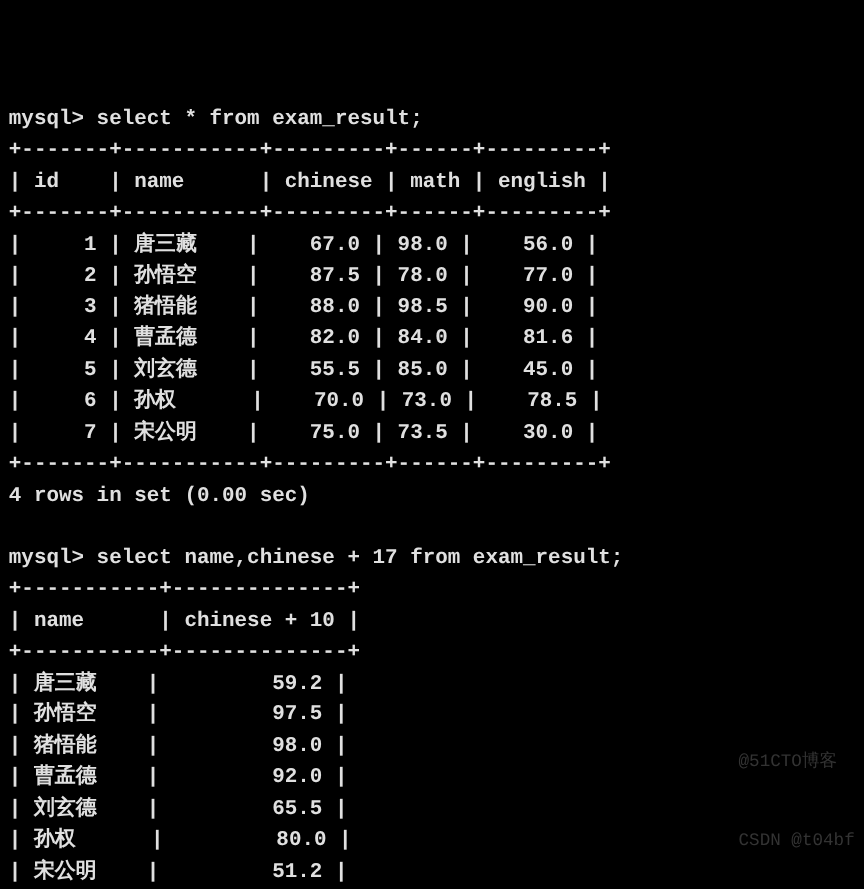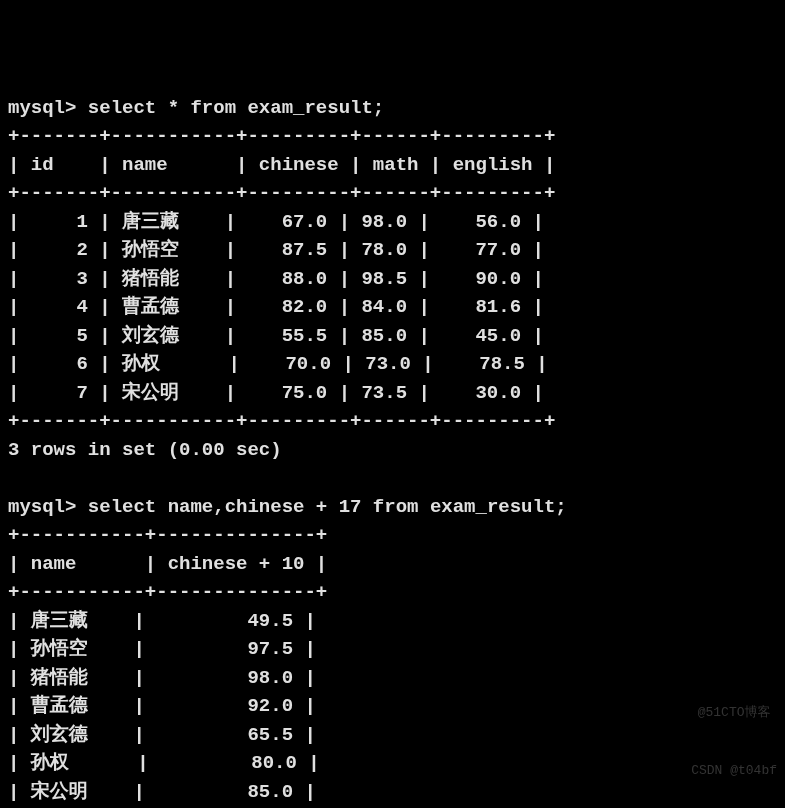--- a/index.html
+++ b/index.html
@@ -11,55 +11,55 @@
       margin: 0;
       padding: 8px;
       white-space: pre;
       line-height: 1.5;
     }
     .watermark {
       position: absolute;
       right: 8px;
       bottom: 8px;
       color: #666;
-      font-size: 13px;
+      font-size: 16px;
       font-weight: normal;
-      text-align: center;
+      text-align: left;
       opacity: 0.5;
     }
   </style>
 </head>
 <body>
 
 
 <div><span><span>mysql&gt; </span><span>select * from exam_result;</span></span>
 <span>+-------+-----------+---------+------+---------+</span>
 <span>| id    | name      | chinese | math | english |</span>
 <span>+-------+-----------+---------+------+---------+</span>
 <span>|     1 | 唐三藏    |    67.0 | 98.0 |    56.0 |</span>
 <span>|     2 | 孙悟空    |    87.5 | 78.0 |    77.0 |</span>
 <span>|     3 | 猪悟能    |    88.0 | 98.5 |    90.0 |</span>
 <span>|     4 | 曹孟德    |    82.0 | 84.0 |    81.6 |</span>
 <span>|     5 | 刘玄德    |    55.5 | 85.0 |    45.0 |</span>
 <span>|     6 | 孙权      |    70.0 | 73.0 |    78.5 |</span>
 <span>|     7 | 宋公明    |    75.0 | 73.5 |    30.0 |</span>
 <span>+-------+-----------+---------+------+---------+</span>
-<span>3 rows in set (0.00 sec)</span>
+<span>4 rows in set (0.00 sec)</span>
 
 <span><span>mysql&gt; </span><span>select name,chinese + 17 from exam_result;</span></span>
 <span>+-----------+--------------+</span>
 <span>| name      | chinese + 10 |</span>
 <span>+-----------+--------------+</span>
-<span>| 唐三藏    |         49.5 |</span>
+<span>| 唐三藏    |         59.2 |</span>
 <span>| 孙悟空    |         97.5 |</span>
 <span>| 猪悟能    |         98.0 |</span>
 <span>| 曹孟德    |         92.0 |</span>
 <span>| 刘玄德    |         65.5 |</span>
 <span>| 孙权      |         80.0 |</span>
-<span>| 宋公明    |         85.0 |</span>
+<span>| 宋公明    |         51.2 |</span>
 
 </div>
 
 <div class="watermark">
   <div>@51CTO博客</div>
   <div>CSDN @t04bf</div>
 </div>
 
 
 

